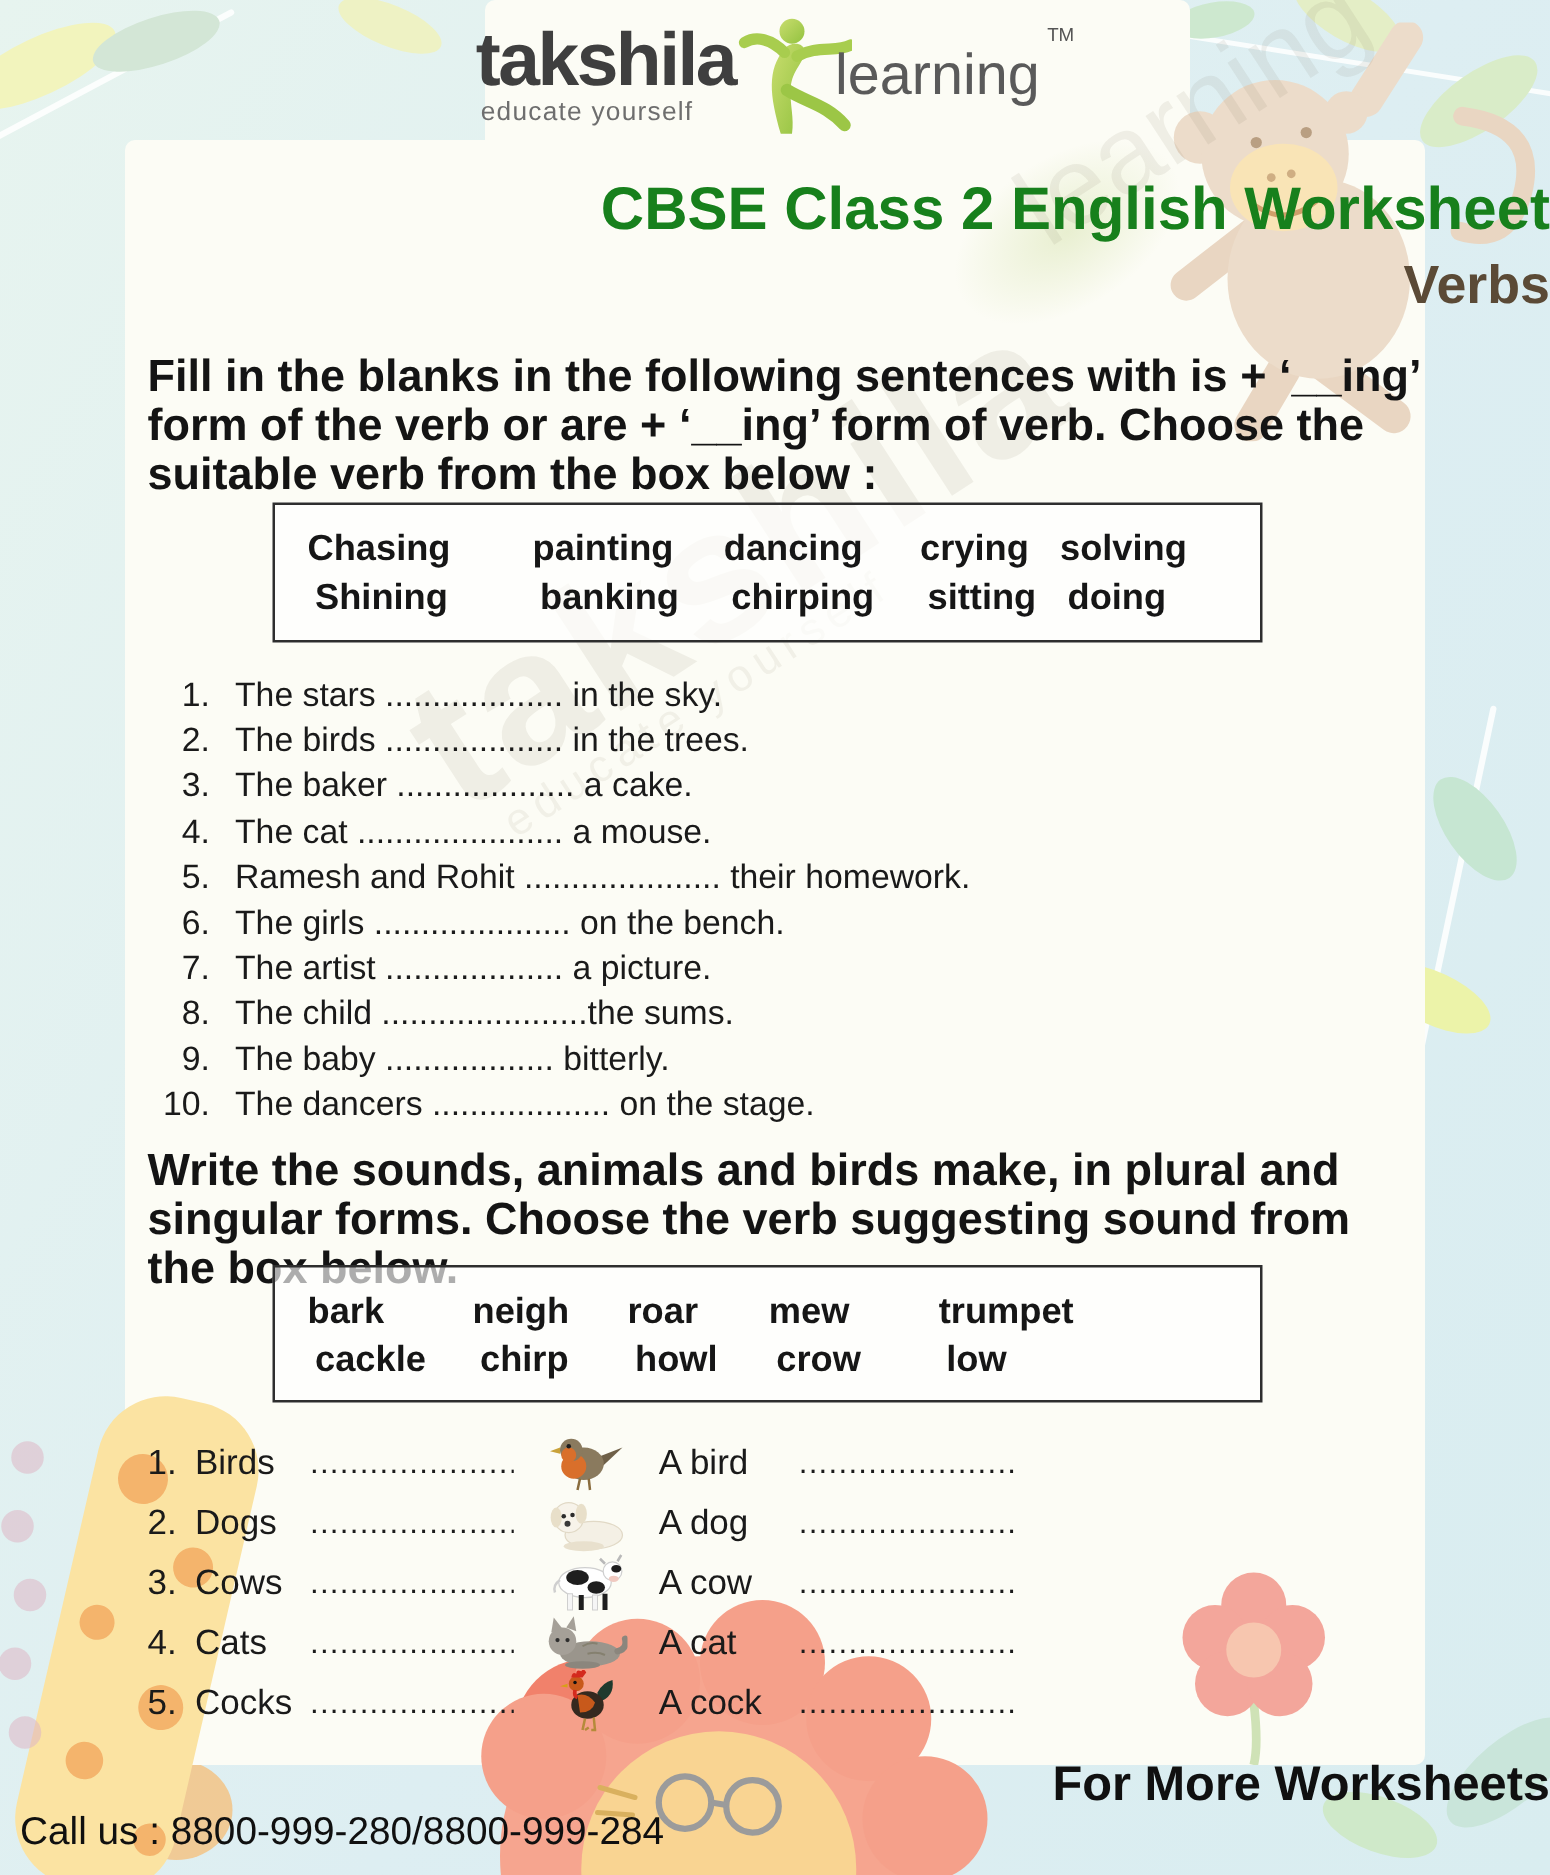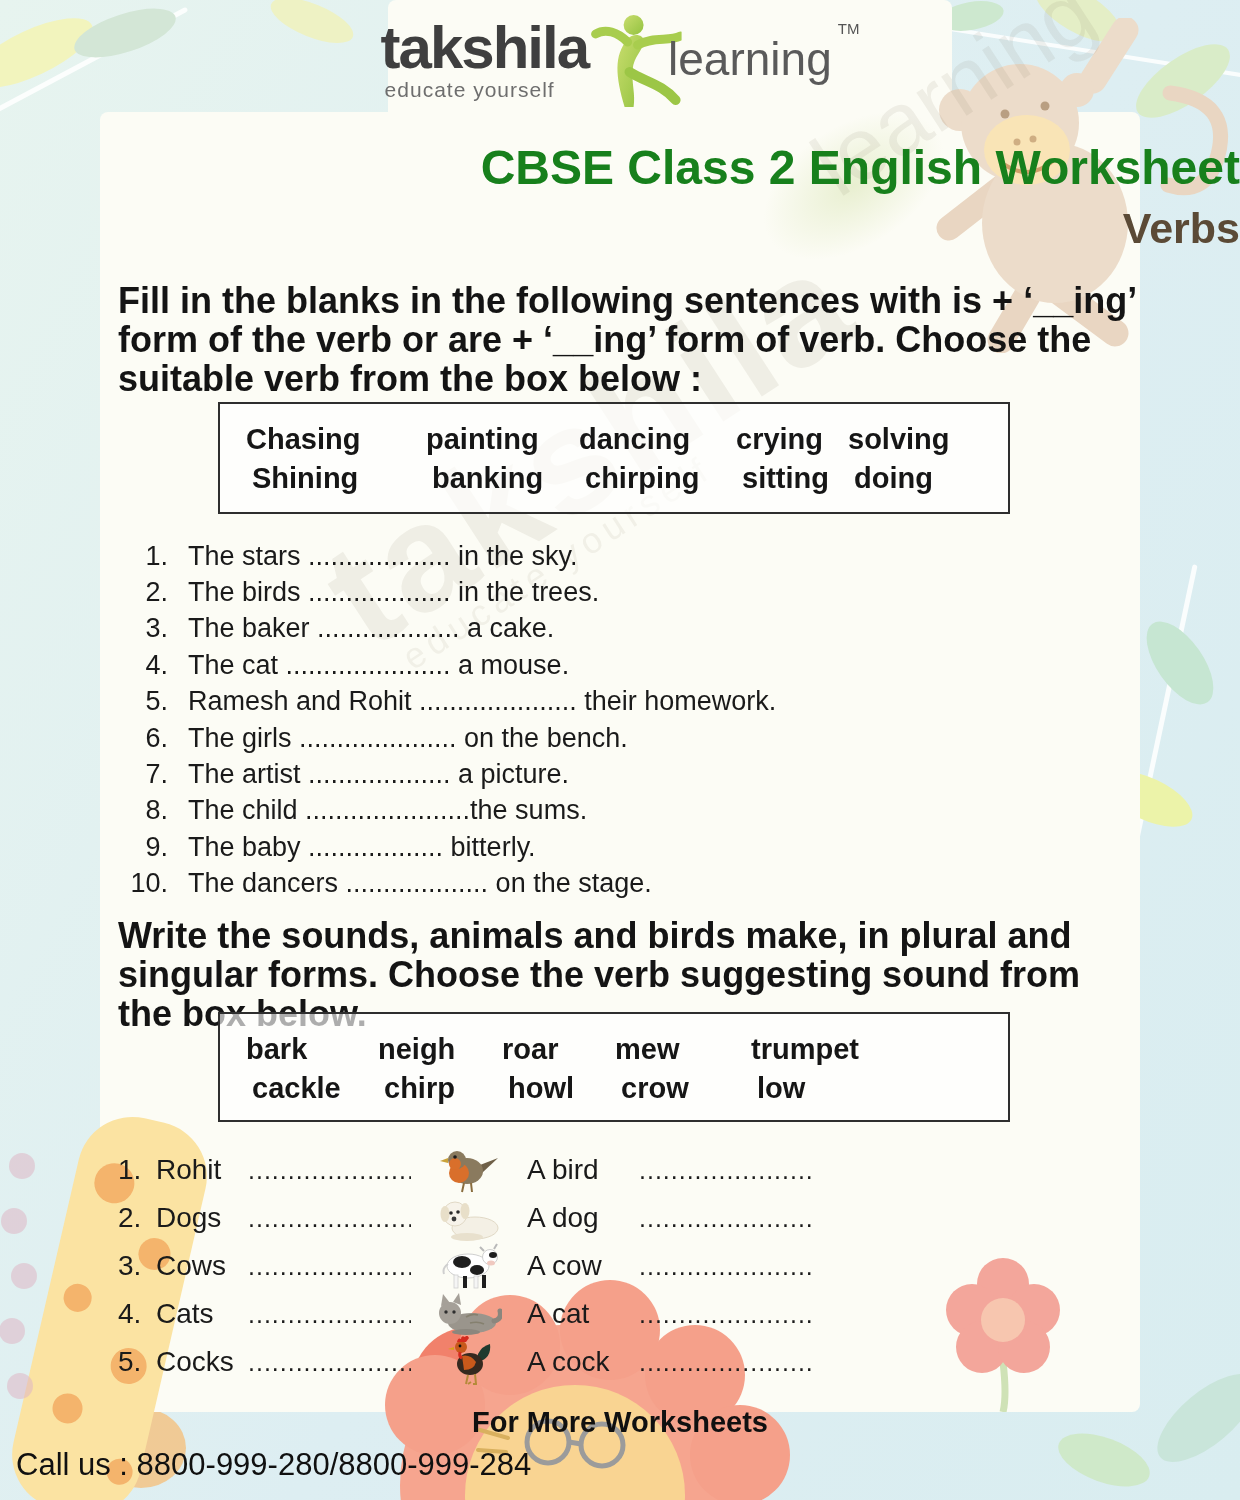--- a/index.html
+++ b/index.html
@@ -50,21 +50,21 @@
   
   .ex-list{position:absolute;left:112px;top:538px;width:940px;font-size:27px;color:#1a1a1a;}
   .ex-row{display:flex;height:36.4px;align-items:center;}
   .ex-num{width:56px;text-align:right;margin-right:20px;flex:none;}
   
   .animal-table{position:absolute;left:118px;top:1146px;width:720px;font-size:28px;color:#1a1a1a;}
   .an-row{display:grid;grid-template-columns:38px 92px 163px 116px 112px 175px;align-items:center;height:48px;}
   .an-dots{font-size:25px;letter-spacing:1px;overflow:hidden;white-space:nowrap;}
   .an-img{display:flex;justify-content:center;align-items:center;height:48px;}
   
-  .more{position:absolute;left:0;top:1406px;width:100%;text-align:center;font-size:29px;font-weight:bold;color:#101010;z-index:6;}
+  .more{position:absolute;left:0;top:1406px;width:100%;text-align:right;font-size:39px;font-weight:bold;color:#101010;z-index:6;}
   .foot-row{position:absolute;left:0;top:1447px;width:100%;display:flex;justify-content:space-between;
     padding:0 16px;box-sizing:border-box;font-size:31px;font-weight:normal;color:#101010;z-index:6;}
   .content{position:absolute;inset:0;}
 </style>
 </head>
 <body>
 
 <div class="page">
 
   <div class="vine" style="left:-20px;top:58px;width:220px;height:5px;transform:rotate(-28deg);"></div>
@@ -261,21 +261,21 @@
         <span>howl</span>
         <span>crow</span>
         <span>low</span>
       </div>
     </div>
 
     <div class="animal-table">
 
       <div class="an-row">
         <span>1.</span>
-        <span>Rohit</span>
+        <span>Birds</span>
         <span class="an-dots">......................</span>
         <span class="an-img">
           <svg width="62" height="50" viewBox="0 0 62 50">
             <polygon points="42,20 60,13 44,28" fill="#6f6048"></polygon>
             <ellipse cx="29" cy="26" rx="16" ry="13" fill="#8a7a5e"></ellipse>
             <circle cx="21" cy="28" r="10" fill="#d96f2b"></circle>
             <circle cx="19" cy="15" r="9" fill="#8a7a5e"></circle>
             <circle cx="17" cy="19" r="6" fill="#d96f2b"></circle>
             <circle cx="17" cy="12" r="1.8" fill="#1c1c1c"></circle>
             <polygon points="10,13 2,16 10,18" fill="#c9a23a"></polygon>

